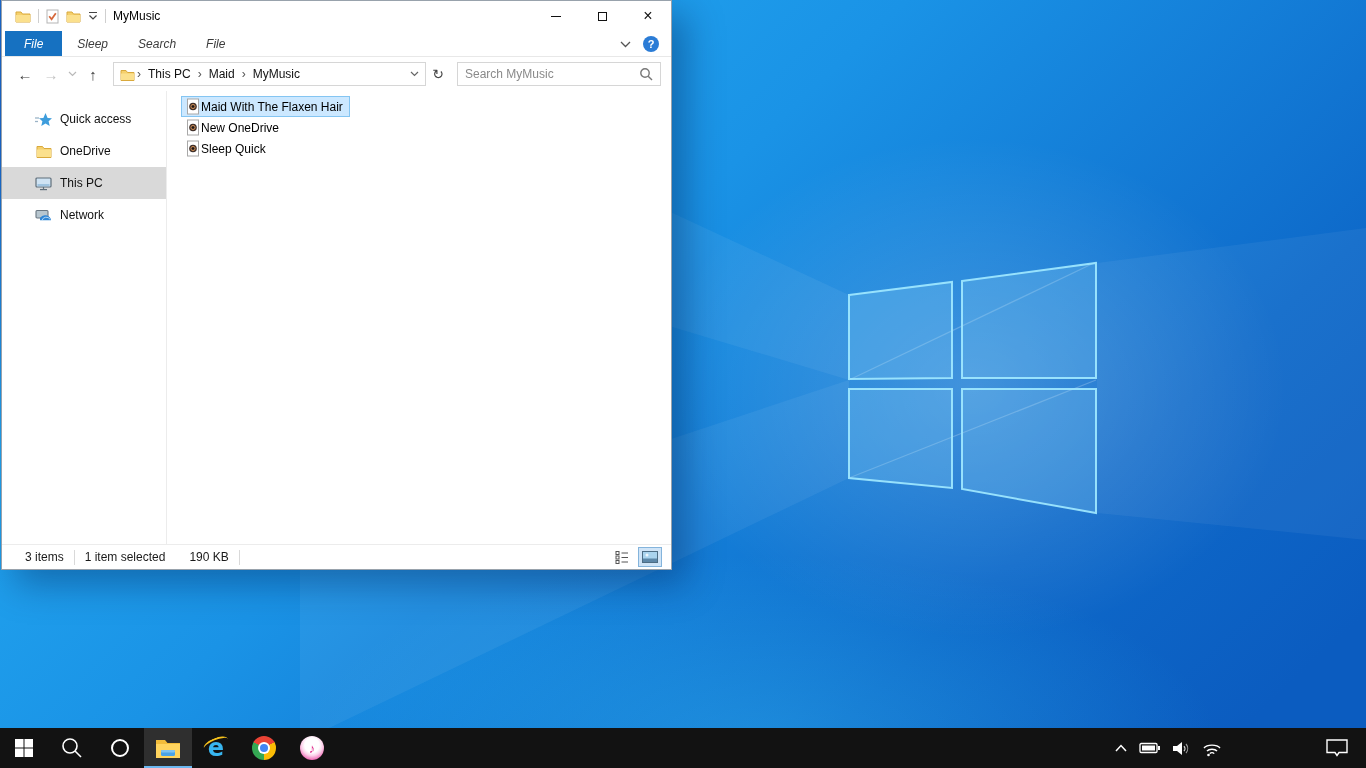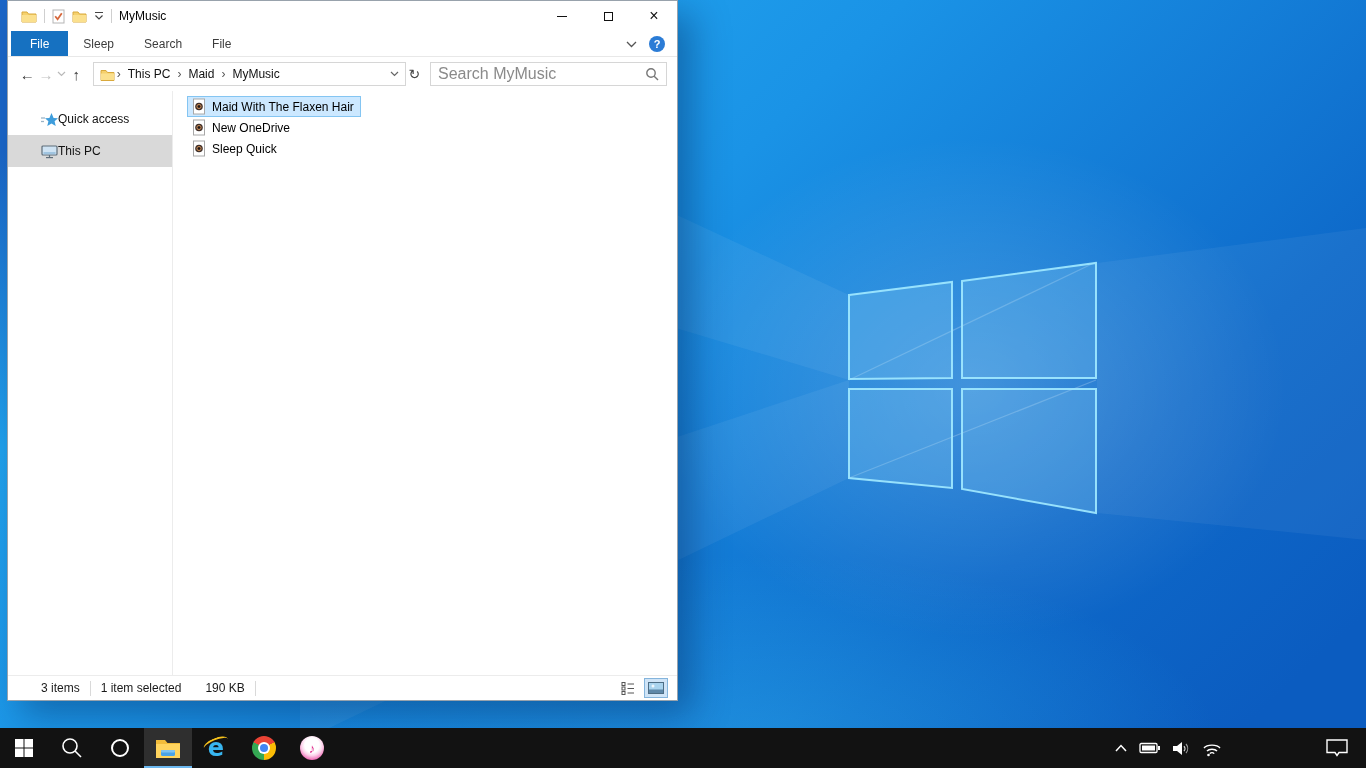--- a/index.html
+++ b/index.html
@@ -4,73 +4,73 @@
 <style>
   * { margin:0; padding:0; box-sizing:border-box; }
   html,body { width:1366px; height:768px; overflow:hidden; }
   body { position:relative; font-family:"Liberation Sans","DejaVu Sans",sans-serif; font-size:12px; color:#1a1a1a; background:#0d64c2; }
 
   
   .desktop { position:absolute; inset:0; z-index:0; }
   .desktop svg { display:block; }
 
   
-  .window { position:absolute; left:7px; top:0; width:671px; height:701px; background:#fff;
+  .window { position:absolute; left:1px; top:0; width:671px; height:570px; background:#fff;
             border:1px solid #98a2ac; box-shadow:14px 14px 34px rgba(0,30,80,.38);
             display:flex; flex-direction:column; z-index:2; }
 
   .titlebar { height:30px; flex:0 0 30px; display:flex; align-items:center; padding-left:13px; }
   .qat { display:flex; align-items:center; gap:7px; }
   .qat-sep { width:1px; height:14px; background:#cfcfcf; }
   .qat-btn { display:flex; align-items:center; justify-content:center; }
   .window-title { margin-left:7px; color:#000; }
   .win-controls { margin-left:auto; display:flex; height:100%; }
   .win-btn { width:46px; height:100%; display:flex; align-items:center; justify-content:center; color:#111; }
   .glyph-min { width:10px; height:1px; background:#111; }
   .glyph-max { width:9px; height:9px; border:1px solid #111; }
   .glyph-close { font-size:16px; line-height:1; }
 
   .tabrow { height:26px; flex:0 0 26px; display:flex; align-items:stretch; border-bottom:1px solid #e8e8e8; }
-  .tab { display:flex; align-items:center; padding:0 15px; color:#3c3c3c; }
+  .tab { display:flex; align-items:center; padding:0 15px; color:#3c3c3c;font-style:italic; }
   .tab-file { background:#1671c1; color:#fff; padding:0 19px; margin-left:3px; }
   .ribbon-right { margin-left:auto; display:flex; align-items:center; gap:12px; padding-right:12px; }
   .help-btn { width:16px; height:16px; border-radius:50%; background:#2b7cd6; color:#fff;
               display:flex; align-items:center; justify-content:center; font-size:11px; font-weight:bold; }
 
   .addressrow { height:34px; flex:0 0 34px; display:flex; align-items:center; padding:0 10px; }
   .nav-btn { width:26px; height:24px; display:flex; align-items:center; justify-content:center; font-size:15px; }
   .nav-back { color:#3d3d3d; }
   .nav-fwd { color:#c2c2c2; }
   .nav-chev { width:16px; }
   .nav-up { color:#3d3d3d; }
   .addressbox { flex:0 0 313px; height:24px; border:1px solid #d6d6d6; display:flex; align-items:center;
                 padding:0 6px; margin-left:7px; background:#fff; }
   .crumb { padding:0 5px; color:#111; white-space:nowrap; }
   .crumb-sep { color:#555; font-size:12px; padding:0 2px; }
   .addr-chevron { margin-left:auto; display:flex; }
   .refresh-btn { width:24px; text-align:center; font-size:14px; color:#444; }
   .searchbox { margin-left:7px; flex:1; height:24px; border:1px solid #d6d6d6; display:flex; align-items:center;
                padding:0 7px; background:#fff; }
-  .searchbox input { border:none; outline:none; flex:1; font:inherit; font-size:16px; color:#c2410c; background:transparent; }
+  .searchbox input { border:none; outline:none; flex:1; font:inherit; font-size:12px; color:#c2410c; background:transparent; }
   .searchbox input::placeholder { color:#8a8a8a; opacity:1; }
 
   .winbody { flex:1; display:flex; min-height:0; }
   .sidebar { width:165px; flex:0 0 165px; border-right:1px solid #ececec; padding-top:12px; }
-  .side-item { height:32px; display:flex; align-items:center; padding-left:33px; gap:0; color:#111; }
+  .side-item { height:32px; display:flex; align-items:center; padding-left:33px; gap:8px; color:#111; }
   .side-item.selected { background:#d9d9d9; }
   .side-icon { width:17px; display:flex; justify-content:center; }
 
   .filelist { flex:1; padding:5px 0 0 14px; }
-  .file-row { display:flex; width:fit-content; align-items:center; gap:5px; height:21px;
+  .file-row { display:flex; width:fit-content; align-items:center; height:21px;
               padding:0 6px 0 3px; border:1px solid transparent; }
   .file-row.selected { background:#cce8ff; border-color:#84c5f2; }
   .file-name { white-space:nowrap; color:#000; }
 
   .statusbar { height:25px; flex:0 0 25px; border-top:1px solid #ececec; display:flex; align-items:center;
-               padding:0 10px 0 33px; color:#1a1a1a; }
+               padding:0 10px 0 23px; color:#1a1a1a; }
   .status-sep { width:1px; height:15px; background:#d9d9d9; margin:0 10px; }
   .status-size { margin-left:24px; }
   .status-right { margin-left:auto; display:flex; align-items:center; gap:6px; }
   .view-btn { width:22px; height:18px; display:flex; align-items:center; justify-content:center; }
   .view-btn.active { background:#cfe4f7; outline:1px solid #84b4dc; }
 
   
   .taskbar { position:absolute; left:0; bottom:0; width:1366px; height:40px; background:#121212; z-index:5;
              display:flex; align-items:stretch; }
   .task-btn { width:48px; display:flex; align-items:center; justify-content:center; position:relative; }
@@ -236,30 +236,49 @@
       <div class="side-item">
         <span class="side-icon">
           <svg width="17" height="15">
               <line x1="0" y1="6" x2="4" y2="6" stroke="#9bb3c6" stroke-width="1.3"></line>
               <line x1="0" y1="9.5" x2="3" y2="9.5" stroke="#9bb3c6" stroke-width="1.3"></line>
               <polygon points="10.5,1 12.6,6 17,6.3 13.6,9.3 14.7,14 10.5,11.4 6.3,14 7.4,9.3 4,6.3 8.4,6" fill="#3e9ddc"></polygon>
             </svg>
         </span>
         <span>Quick access</span>
       </div>
+      <div class="side-item">
+        <span class="side-icon">
+          <svg width="16" height="14">
+              <path d="M1,2.5 h5.5 l1.5,2 H15 v9 H1 z" fill="#f5d06c" stroke="#d9a93c"></path>
+              <rect x="1" y="5.5" width="14" height="7.5" fill="#fbe08d"></rect>
+            </svg>
+        </span>
+        <span>OneDrive</span>
+      </div>
       <div class="side-item selected">
         <span class="side-icon">
           <svg width="17" height="15">
               <rect x="1" y="2" width="15" height="9" rx="1" fill="#cfe3f3" stroke="#5f6e7a" stroke-width="1.2"></rect>
               <rect x="2.5" y="8" width="12" height="2.2" fill="#9fc4e0"></rect>
               <line x1="8.5" y1="11" x2="8.5" y2="13" stroke="#5f6e7a" stroke-width="1.2"></line>
               <line x1="5" y1="13.6" x2="12" y2="13.6" stroke="#5f6e7a" stroke-width="1.2"></line>
             </svg>
         </span>
         <span>This PC</span>
+      </div>
+      <div class="side-item">
+        <span class="side-icon">
+          <svg width="17" height="15">
+              <rect x="1" y="2.5" width="12" height="7.5" rx="1" fill="#b7c6cf" stroke="#6a7782" stroke-width="1.1"></rect>
+              <path d="M5,10 a6,6 0 0 1 11,2.3 l-11,0 z" fill="#2f86d6"></path>
+              <path d="M7,12.2 a4.5,4.5 0 0 1 8,-1" fill="none" stroke="#bfe0f8" stroke-width="0.9"></path>
+            </svg>
+        </span>
+        <span>Network</span>
       </div>
     </div>
 
     <div class="filelist">
       <div class="file-row selected">
         <svg width="16" height="17">
             <rect x="2.5" y="1" width="11" height="15" fill="#fff" stroke="#a8a8a8"></rect>
             <circle cx="8" cy="8.5" r="3.8" fill="#40302a"></circle>
             <circle cx="8" cy="8.5" r="2.1" fill="none" stroke="#c98a52" stroke-width="1"></circle>
             <circle cx="8" cy="8.5" r="0.8" fill="#140e0b"></circle>

